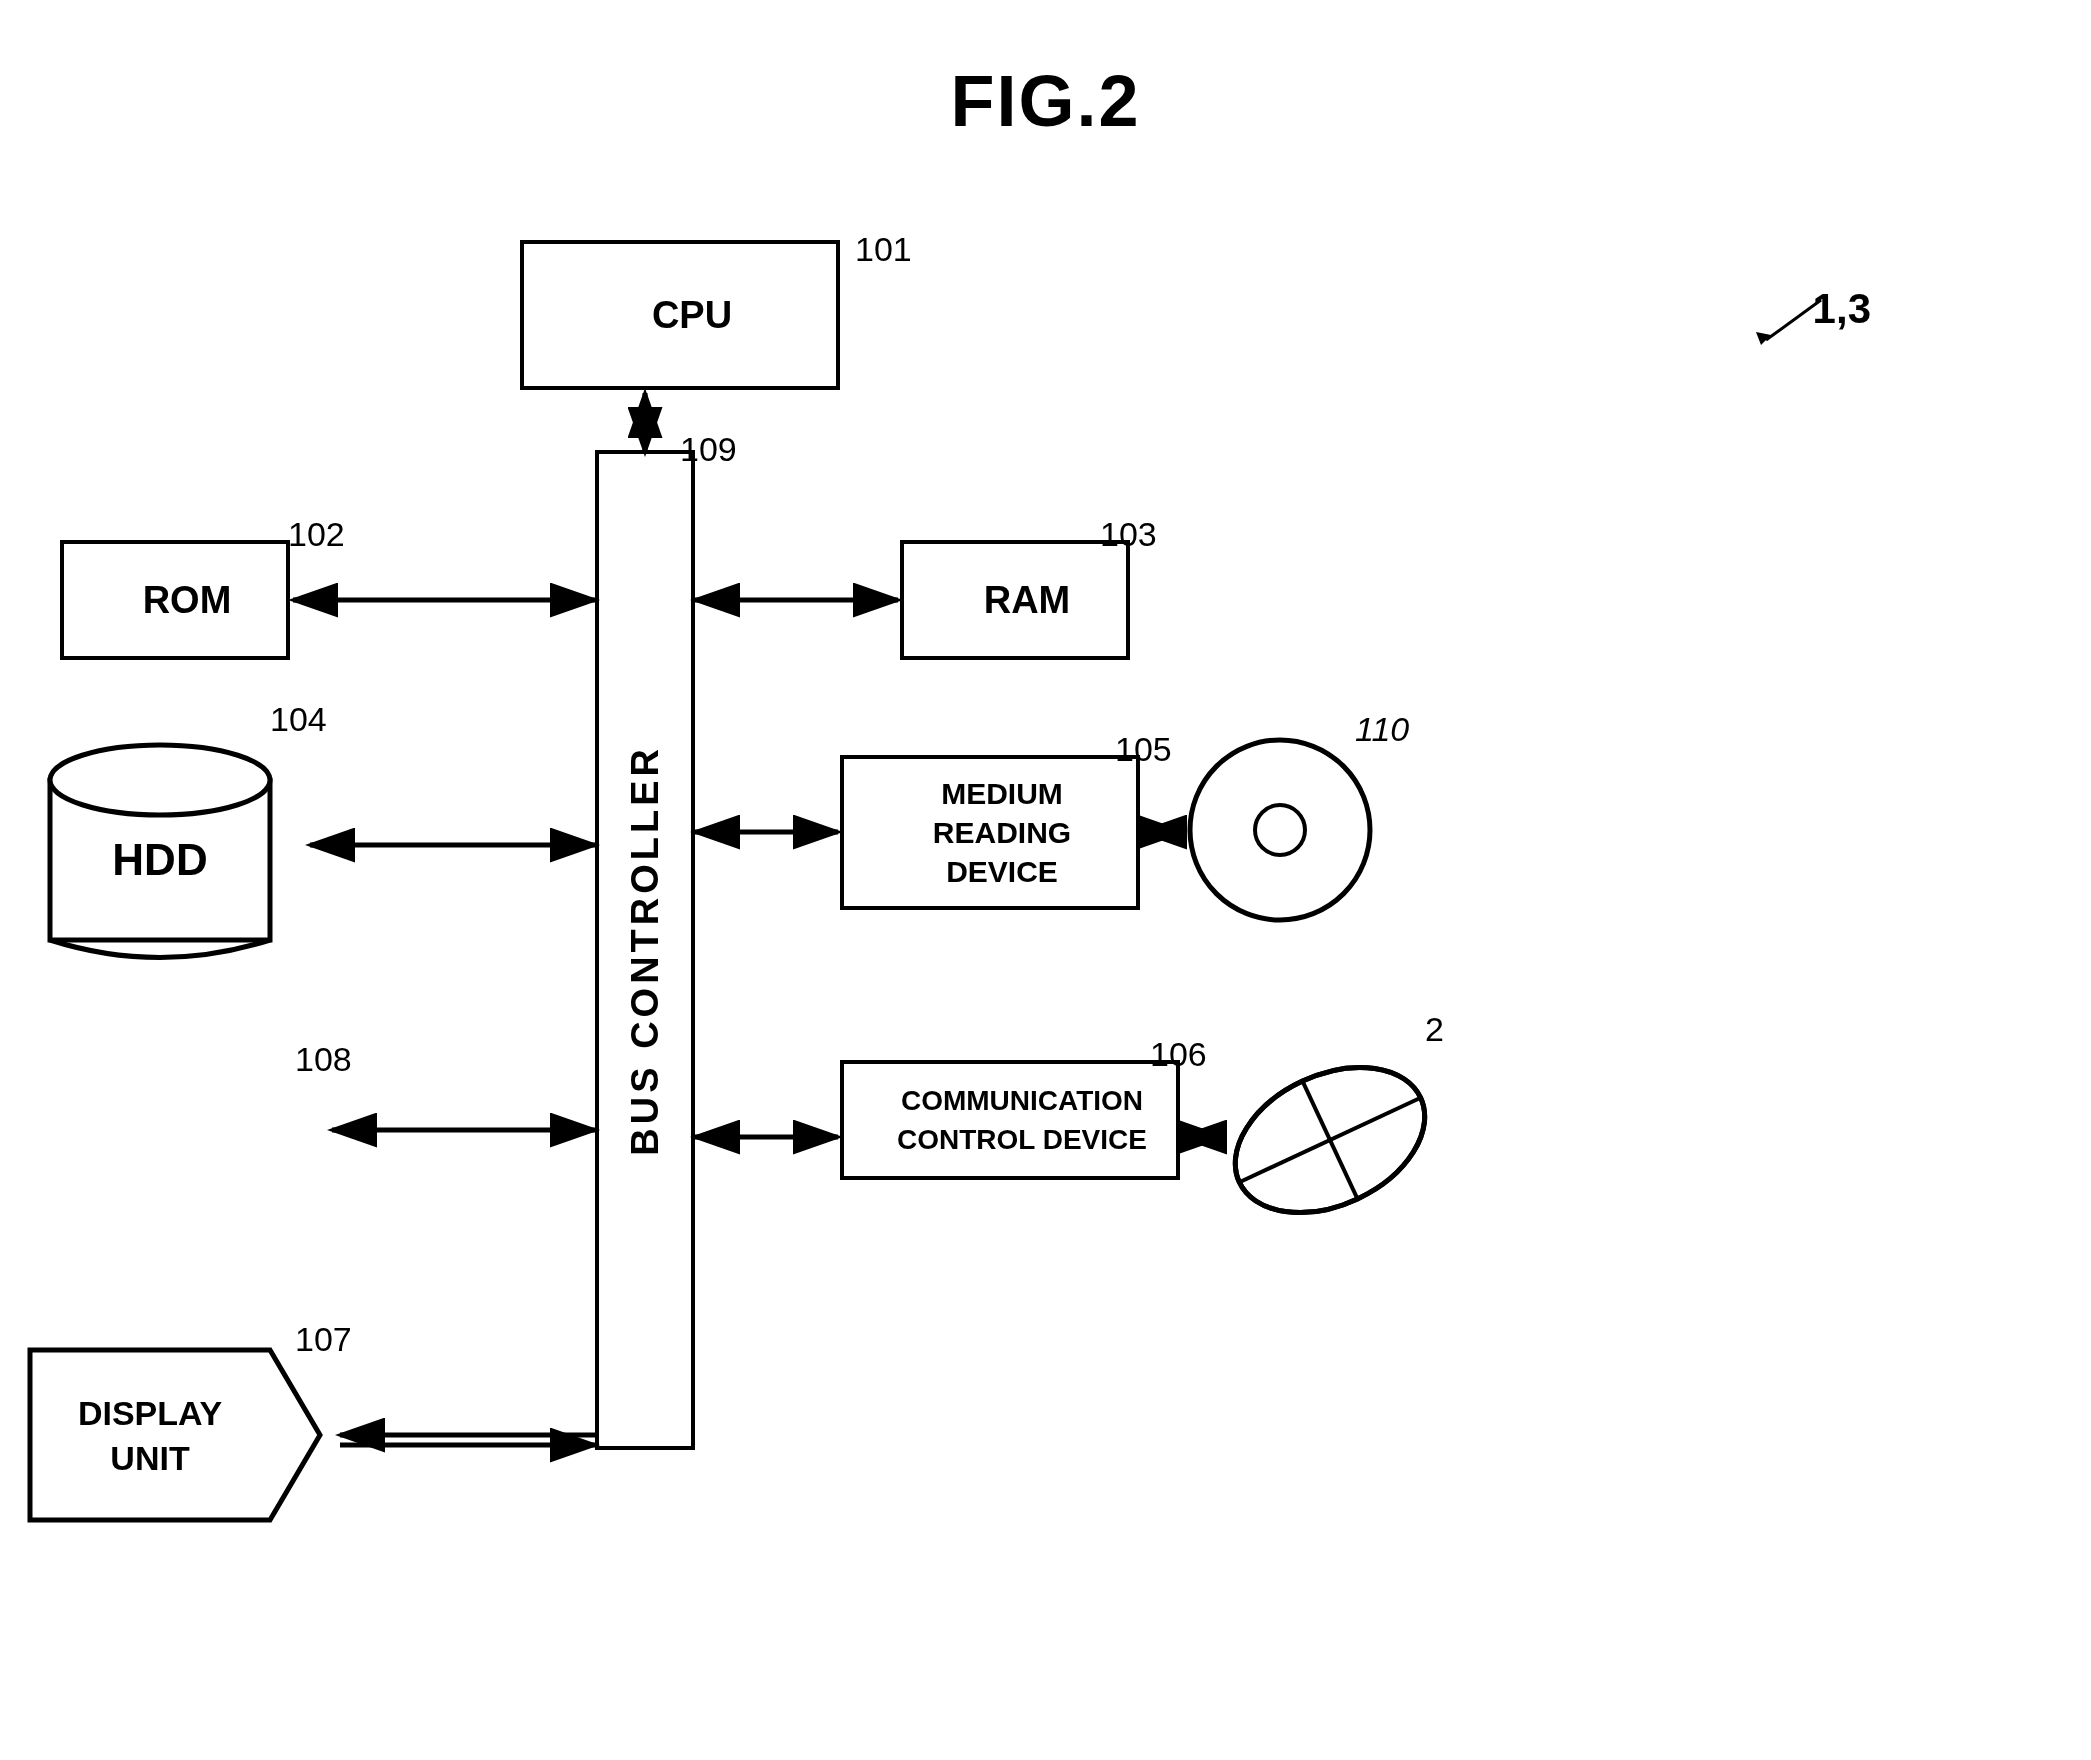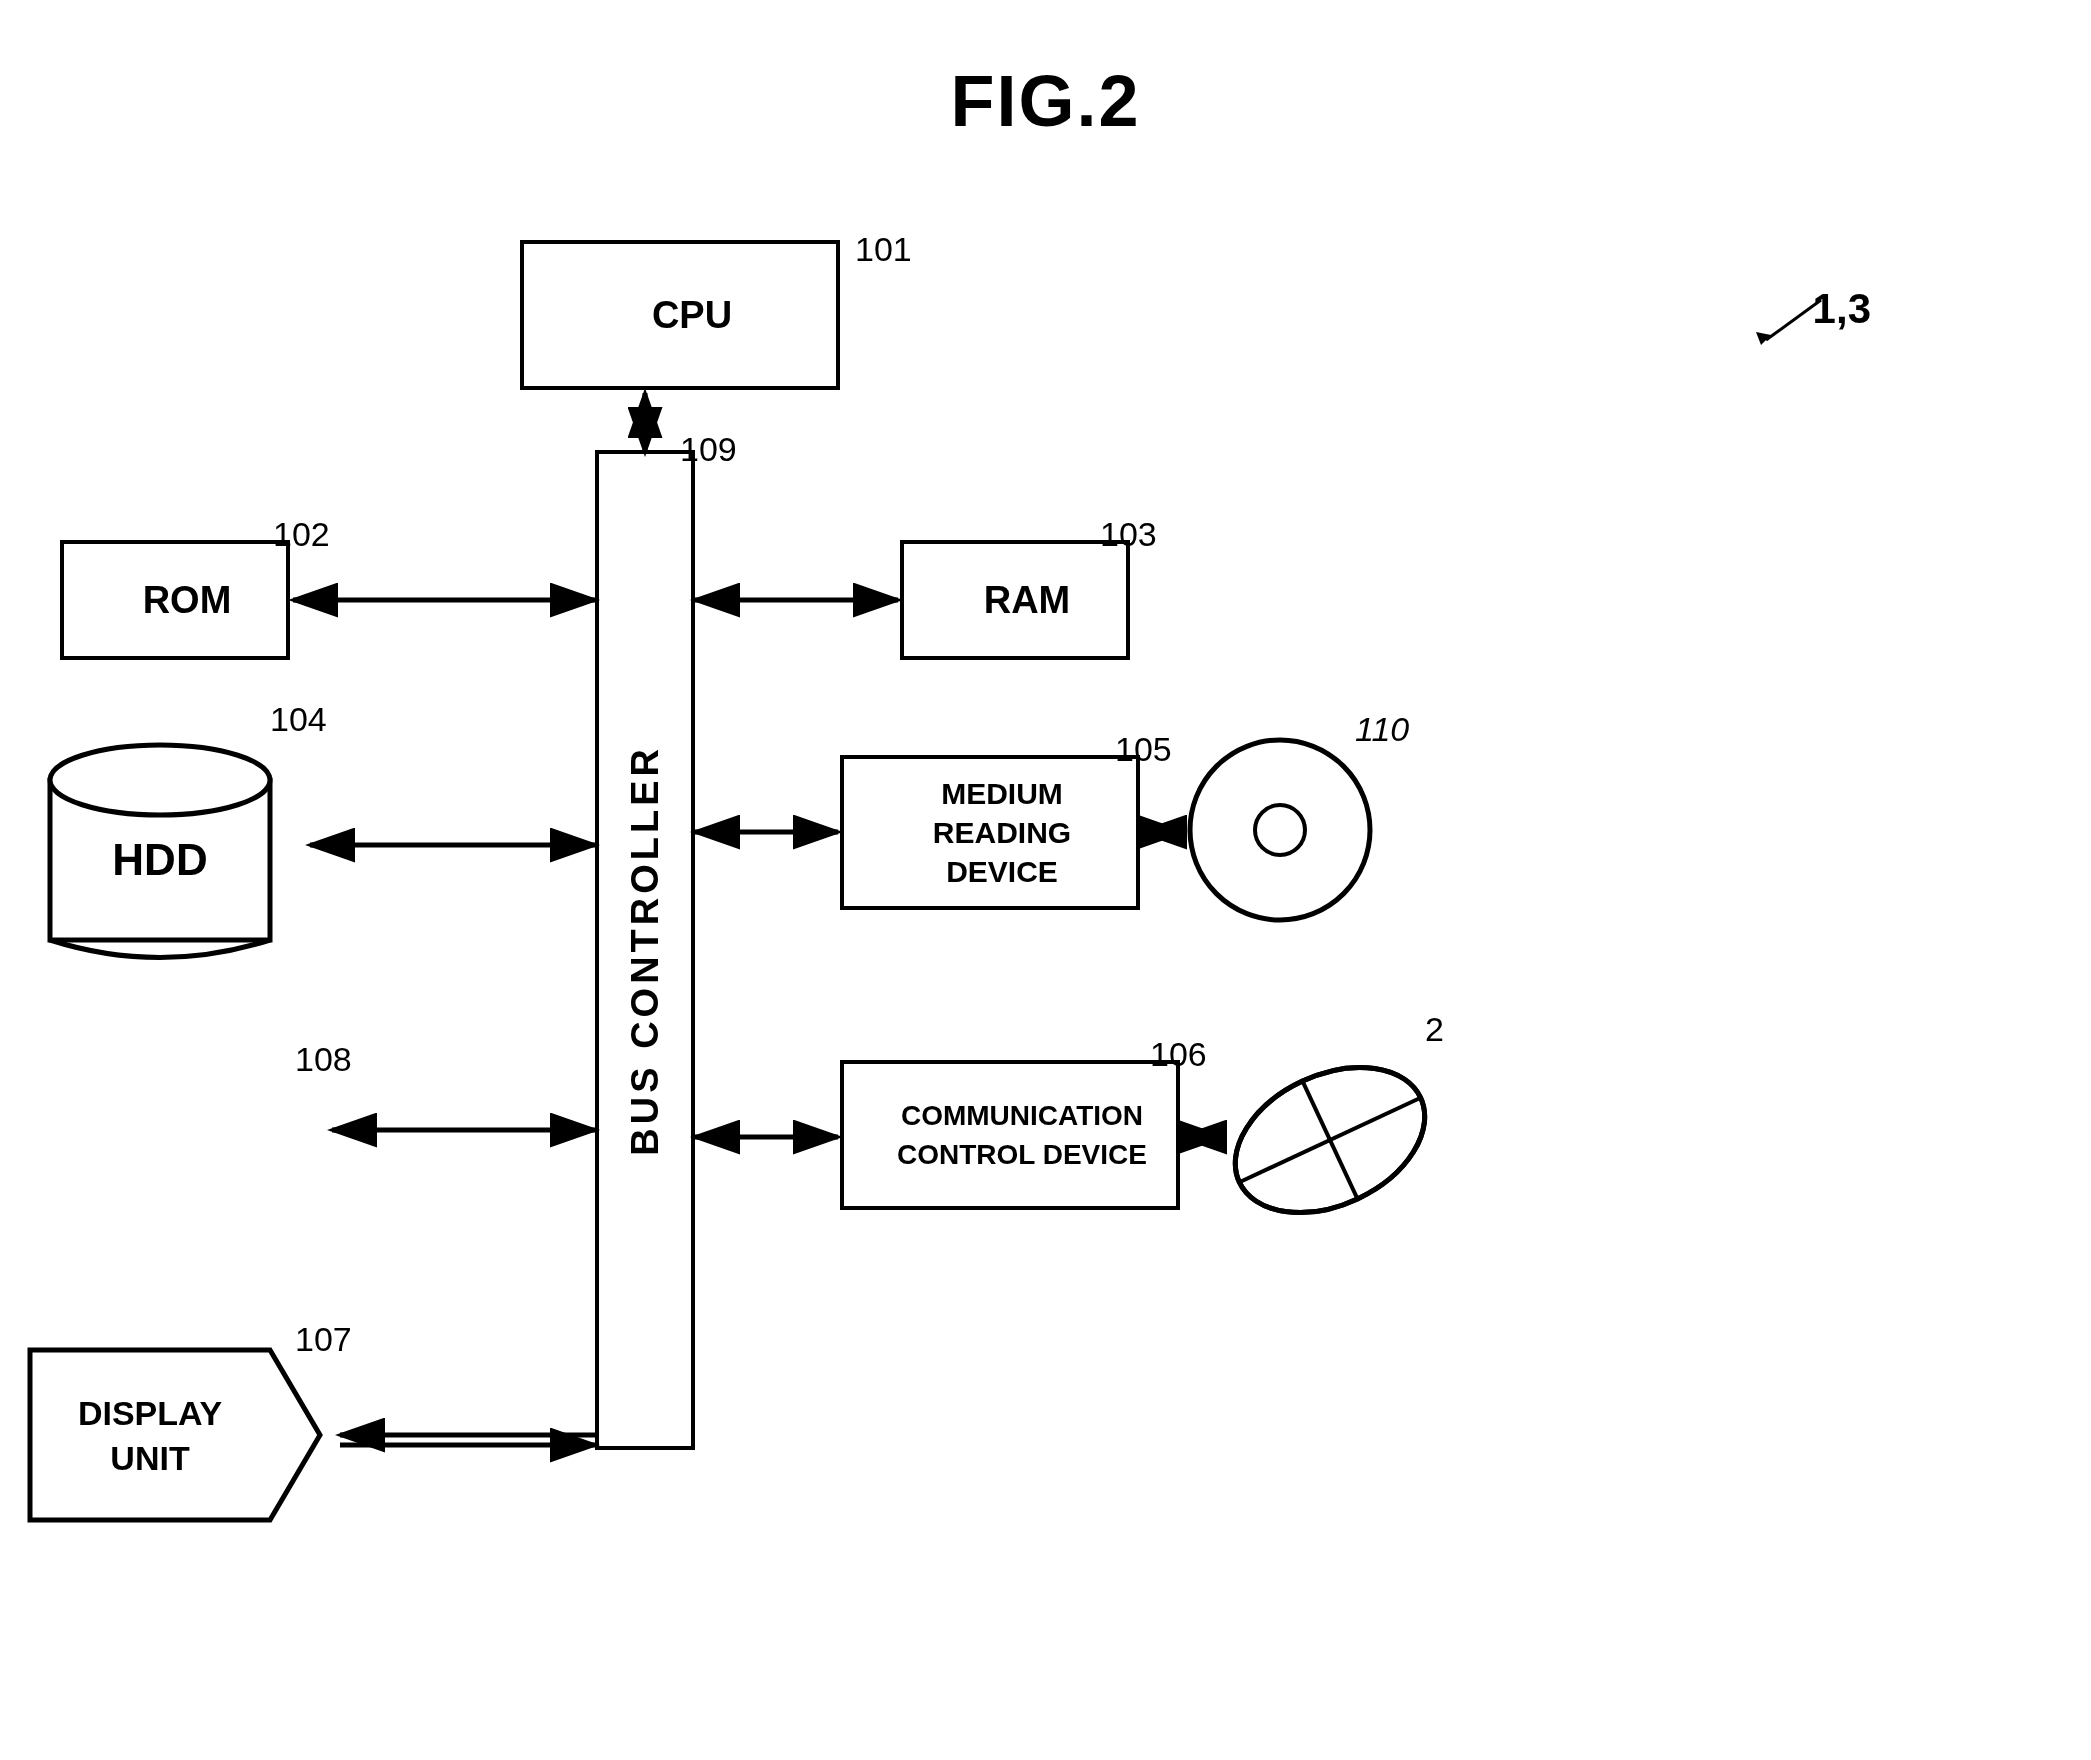--- a/index.html
+++ b/index.html
@@ -83,21 +83,21 @@
       width: 270px;
       height: 130px;
       font-size: 32px;
     }
 
     
     #comm-box {
       top: 1060px;
       left: 840px;
       width: 340px;
-      height: 150px;
+      height: 120px;
       font-size: 28px;
     }
 
     
     #bus-controller {
       position: absolute;
       top: 450px;
       left: 595px;
       width: 100px;
       height: 1000px;
@@ -177,21 +177,21 @@
   <div class="fig-title">FIG.2</div>
 
   <div class="box" id="cpu-box">
     <span>CPU</span>
   </div>
   <div class="ref-num" style="top:230px; left:855px;">101</div>
 
   <div class="box" id="rom-box">
     <span>ROM</span>
   </div>
-  <div class="ref-num" style="top:515px; left:273px;">102</div>
+  <div class="ref-num" style="top:515px; left:288px;">102</div>
 
   <div class="box" id="ram-box">
     <span>RAM</span>
   </div>
   <div class="ref-num" style="top:515px; left:1100px;">103</div>
 
   <svg id="hdd-svg" viewBox="0 0 300 270" xmlns="http://www.w3.org/2000/svg">
 
     <rect x="30" y="60" width="220" height="160" fill="white" stroke="black" stroke-width="5"></rect>
 

